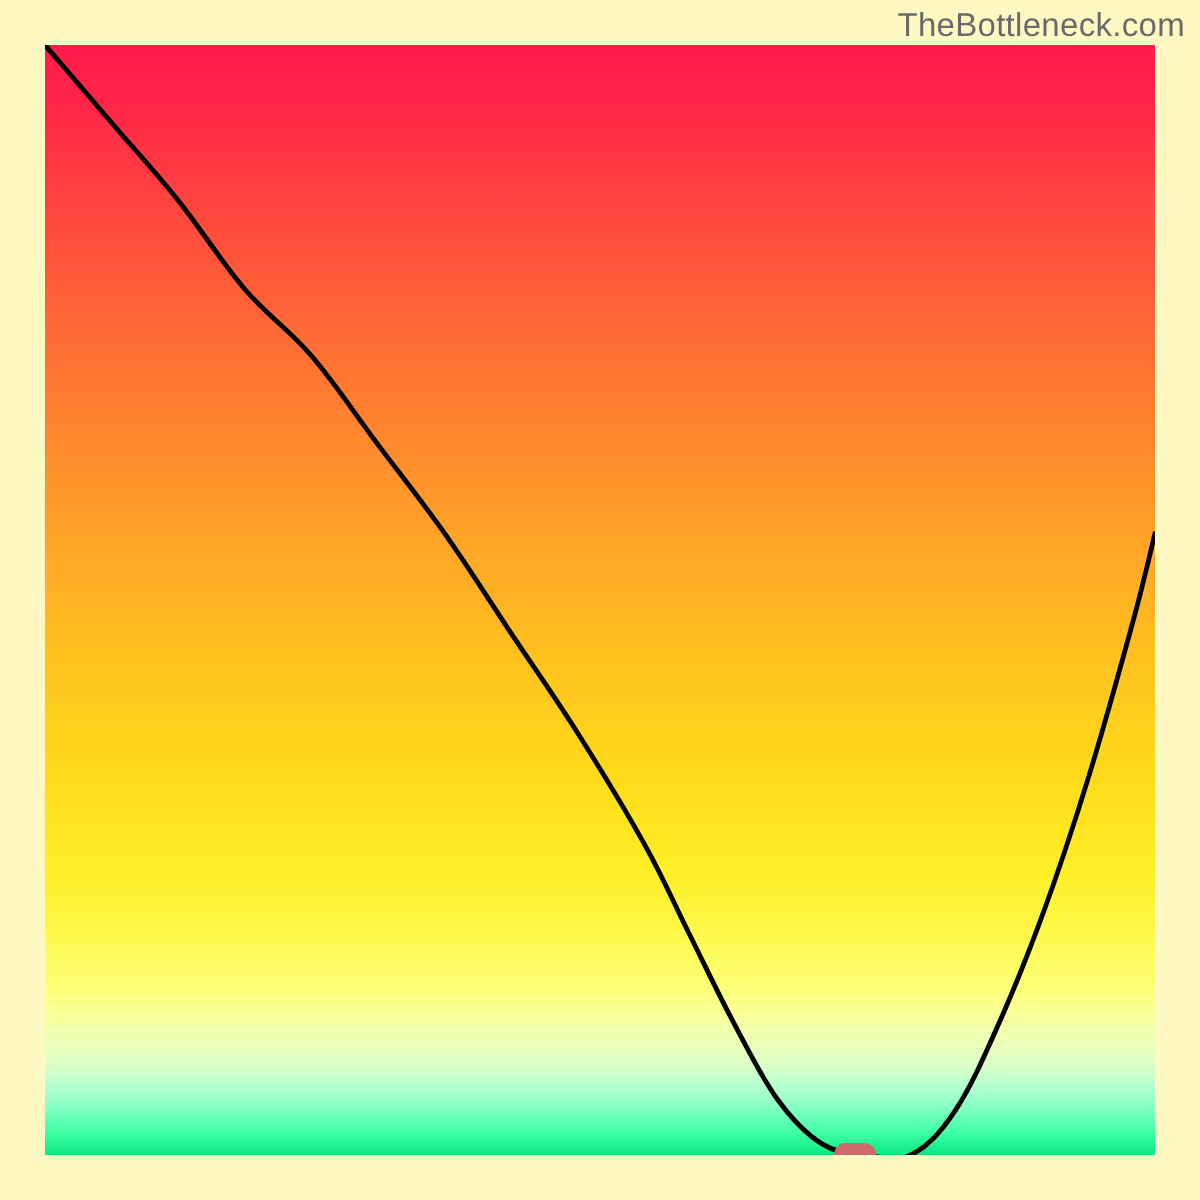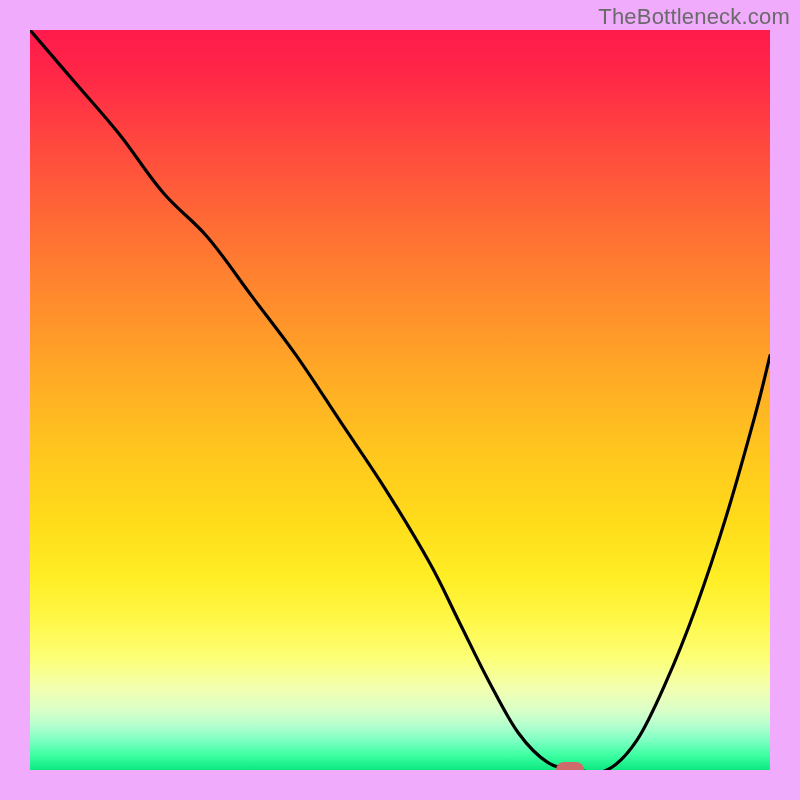--- a/index.html
+++ b/index.html
@@ -8,21 +8,21 @@
     width: 800px;
     height: 800px;
     background: #000;
     overflow: hidden;
     font-family: Arial, Helvetica, sans-serif;
   }
   .frame {
     position: relative;
     width: 800px;
     height: 800px;
-    background: #f0abfc;
+    background: #fef9c3;
     text-align: right;
   }
   .watermark {
     position: absolute;
     top: 4px;
     right: 10px;
     color: #6a6a6a;
     font-size: 22px;
     font-weight: 500;
     letter-spacing: 0.2px;

